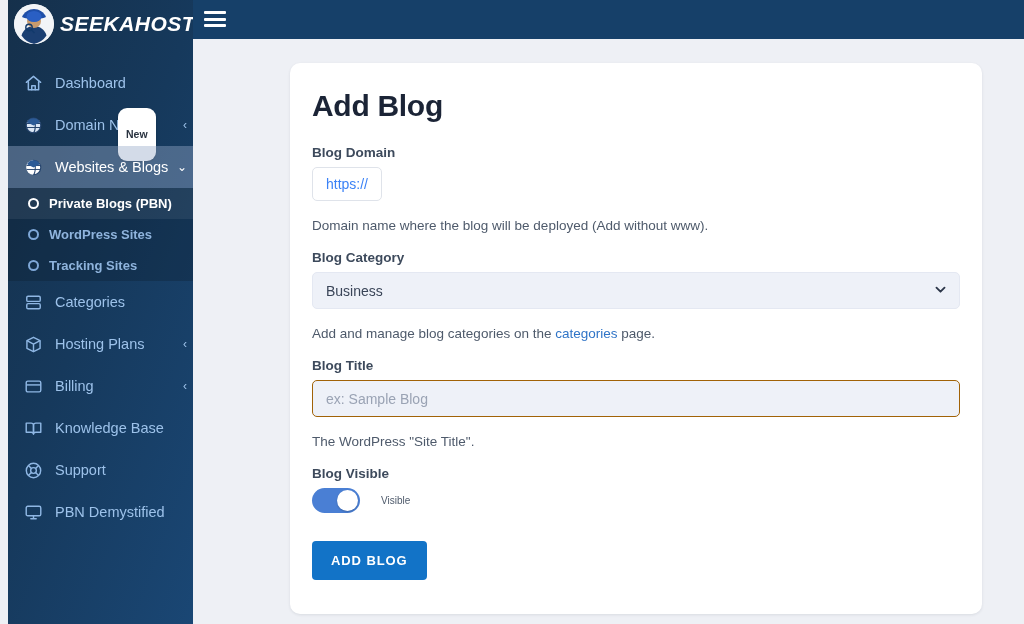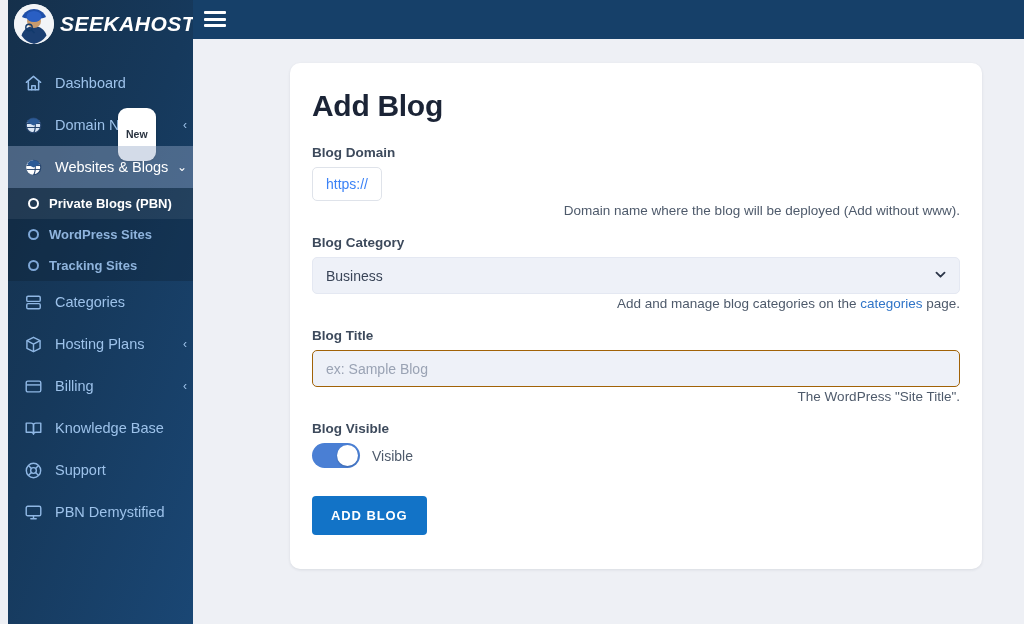--- a/index.html
+++ b/index.html
@@ -89,21 +89,21 @@
     padding:26px 22px 34px 22px;
   }
   .page-title{
     margin:0 0 22px 0; font-size:30px; font-weight:bold; color:#1b2436;
     letter-spacing:-.3px;
   }
   .field-label{
     font-size:13.5px; font-weight:bold; color:#3d4a5c; margin-bottom:7px;
   }
   .help{
-    font-size:13.5px; color:#4e5a6b; margin-top:2px; margin-bottom:17px;text-align:right;
+    font-size:13.5px; color:#4e5a6b; margin-top:17px; margin-bottom:17px;
   }
   .help a{ color:#2f74c7; text-decoration:none; }
 
   .prefix-box{
     display:inline-flex; align-items:center; justify-content:center;
     height:34px; min-width:70px; padding:0 12px;
     border:1px solid #dfe3ea; border-radius:5px; background:#ffffff;
     font-size:14px; color:#3b82f6;
   }
   .select-box{
@@ -126,21 +126,21 @@
 
   .toggle-row{ display:flex; align-items:center; margin-bottom:28px; }
   .toggle{
     width:48px; height:25px; border-radius:13px; background:#4a7fd4;
     position:relative; cursor:pointer; flex:none;
   }
   .toggle .knob{
     position:absolute; top:2px; left:25px; width:21px; height:21px;
     border-radius:50%; background:#ffffff; box-shadow:0 1px 2px rgba(0,0,0,.2);
   }
-  .toggle-text{ margin-left:12px; font-size:14px; color:#4e5a6b; }
+  .toggle-text{ margin-left:21px; font-size:10px; color:#4e5a6b; }
 
   .btn-primary{
     background:#1273c7; color:#ffffff; border:0; border-radius:4px;
     padding:12px 19px; font-size:13px; font-weight:bold;
     letter-spacing:.9px; cursor:pointer;
     font-family:"Liberation Sans", sans-serif;
   }
 </style>
 </head>
 <body>

